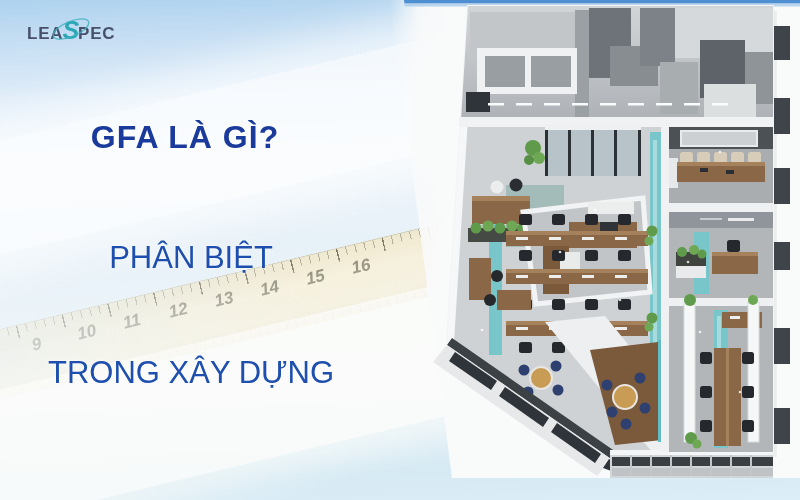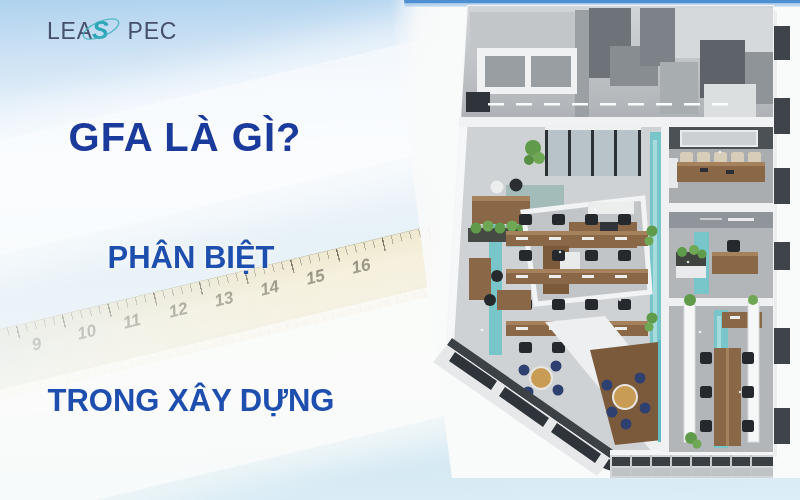--- a/index.html
+++ b/index.html
@@ -45,38 +45,38 @@
   }
   
   .band-lower{
     position:absolute;left:-60px;top:404px;width:560px;height:130px;
     transform:rotate(-13.5deg);transform-origin:0 0;
     background:rgba(253,253,250,.85);
     box-shadow:0 0 28px 20px rgba(253,253,250,.55);
   }
   
   .logo{position:absolute;left:27px;top:16px;white-space:nowrap;}
-  .logo .txt{font-size:23px;font-weight:400;letter-spacing:.8px;color:#47506a;vertical-align:baseline;margin-left:20px;}
+  .logo .txt{font-size:17px;font-weight:700;letter-spacing:.8px;color:#47506a;vertical-align:baseline;}
   .logo .s-wrap{position:relative;display:inline-block;margin:0 -1px;}
   .logo .s{font-size:25px;font-weight:800;color:#2ba7b6;font-style:italic;}
   .logo .orbit{position:absolute;left:-12px;top:1px;width:42px;height:24px;pointer-events:none;}
   
   .headline{
     position:absolute;left:0;top:113px;width:370px;text-align:center;
-    font-size:40px;line-height:48px;font-weight:800;letter-spacing:1px;color:#1a3a9c;
+    font-size:32px;line-height:48px;font-weight:800;letter-spacing:1px;color:#1a3a9c;
     text-shadow:0 0 2px rgba(255,255,255,.9),0 0 9px rgba(255,255,255,.85);
   }
   .subline{
     position:absolute;left:2px;width:378px;text-align:center;
-    font-weight:700;color:#1e4fae;
+    font-weight:400;color:#1e4fae;
     text-shadow:0 0 2px rgba(255,255,255,.85),0 0 8px rgba(255,255,255,.7);
   }
   .subline.l1{top:240px;font-size:31px;}
   .subline.l2{top:298px;font-size:29px;letter-spacing:-.2px;}
-  .subline.l3{top:355px;font-size:31px;margin-top:28px;}
+  .subline.l3{top:355px;font-size:31px;}
   svg.plan{position:absolute;left:0;top:0;}
 </style>
 </head>
 <body>
 
 <div class="banner">
 
   <div class="band-title"></div>
 
   <div class="ruler">

